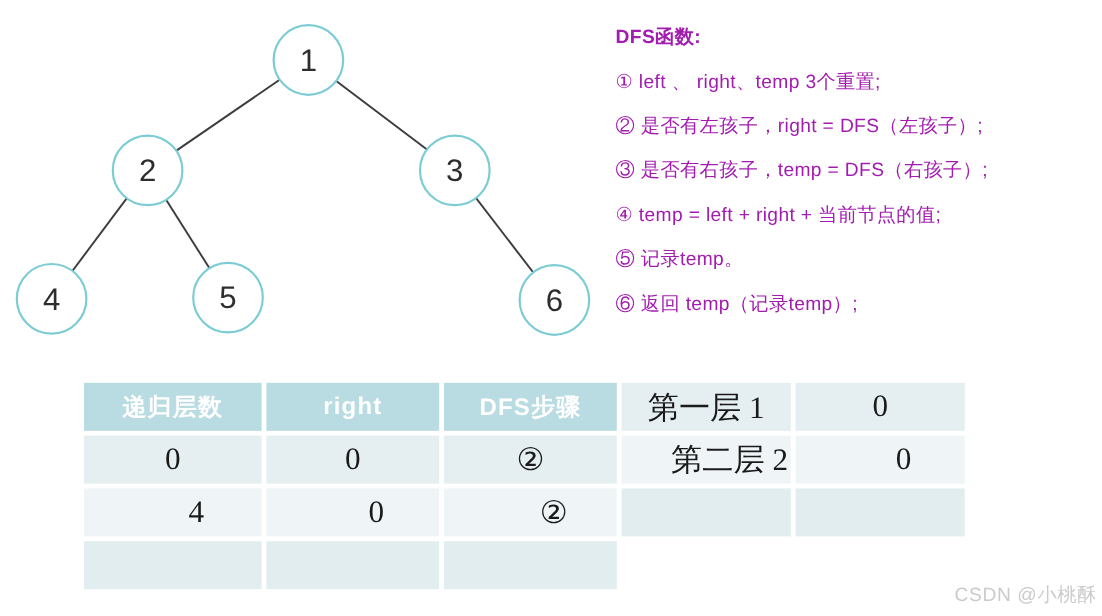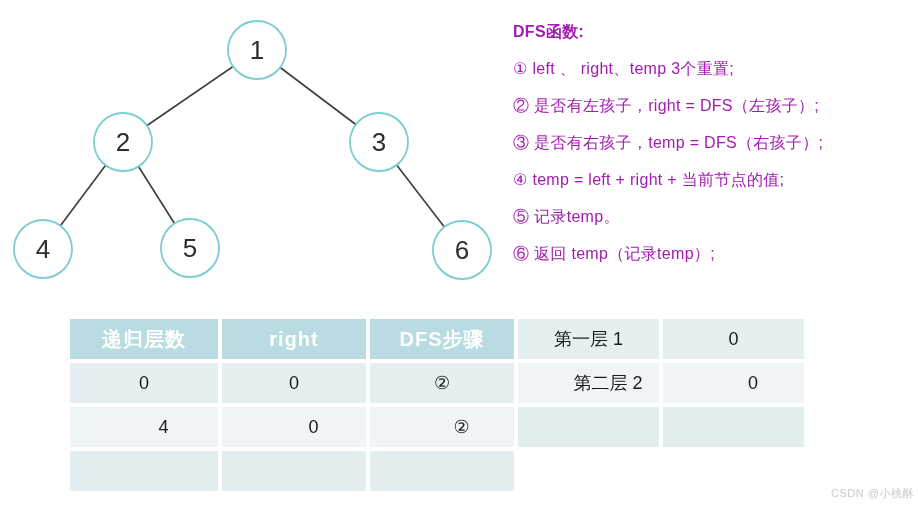--- a/index.html
+++ b/index.html
@@ -68,30 +68,30 @@
     color: #ffffff;
     font-weight: 700;
     font-size: 20px;
     letter-spacing: 1px;
   }
   .cell.r1 { background: var(--row1-bg, #e5eff2); }
   .cell.r2 { background: var(--row2-bg, #eff5f7); padding-left: 39px; }
   .cell.r3 { background: var(--row3-bg, #e2edf0); }
   .cell.body {
     color: #1a1a1a;
-    font-size: 18px;
-    font-family: Liberation Sans, sans-serif;
+    font-size: 26px;
+    font-family: Liberation Serif, serif;
   }
 
   
   .watermark {
     position: absolute;
     right: 4px;
     top: 486px;
-    font-size: 11px;
+    font-size: 16px;
     color: #cbcbcb;
     font-family: "Liberation Sans", sans-serif;
     letter-spacing: 0.5px;
   }
 </style>
 </head>
 <body>
 
 <div class="canvas">
 

